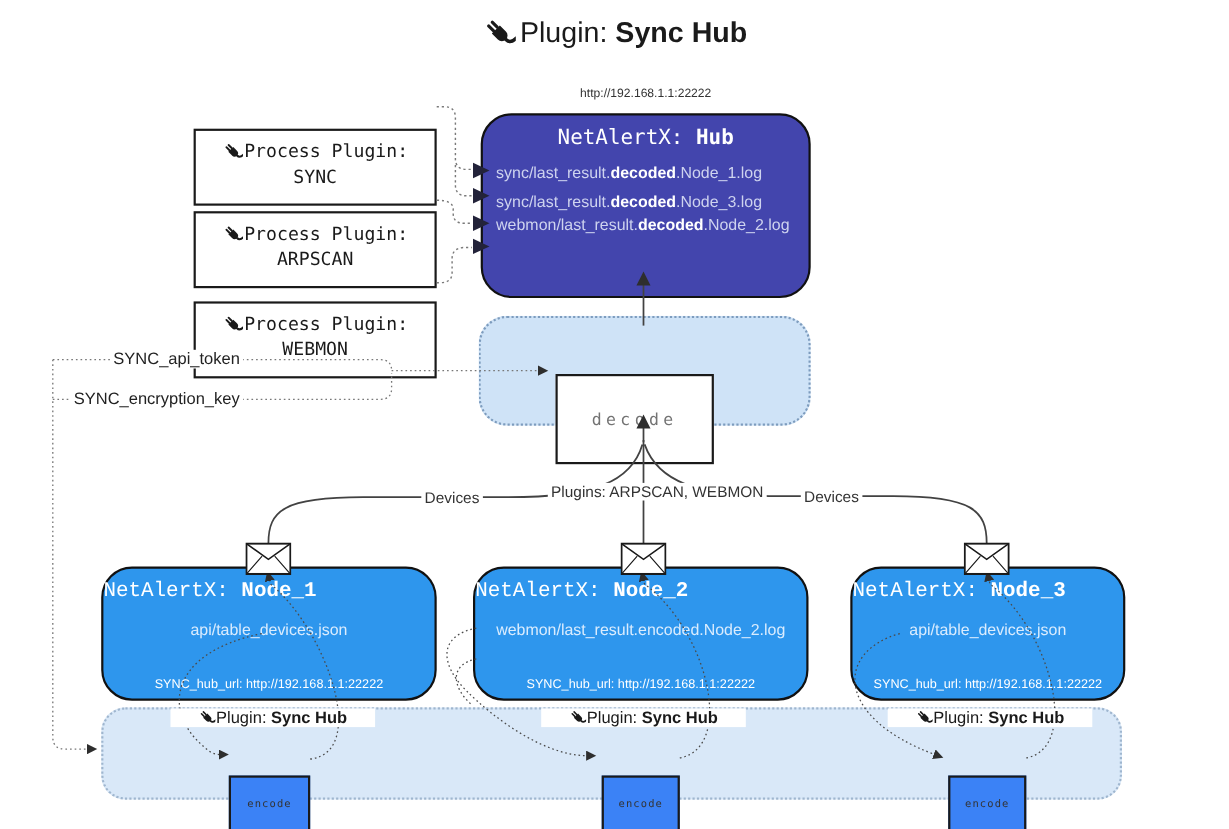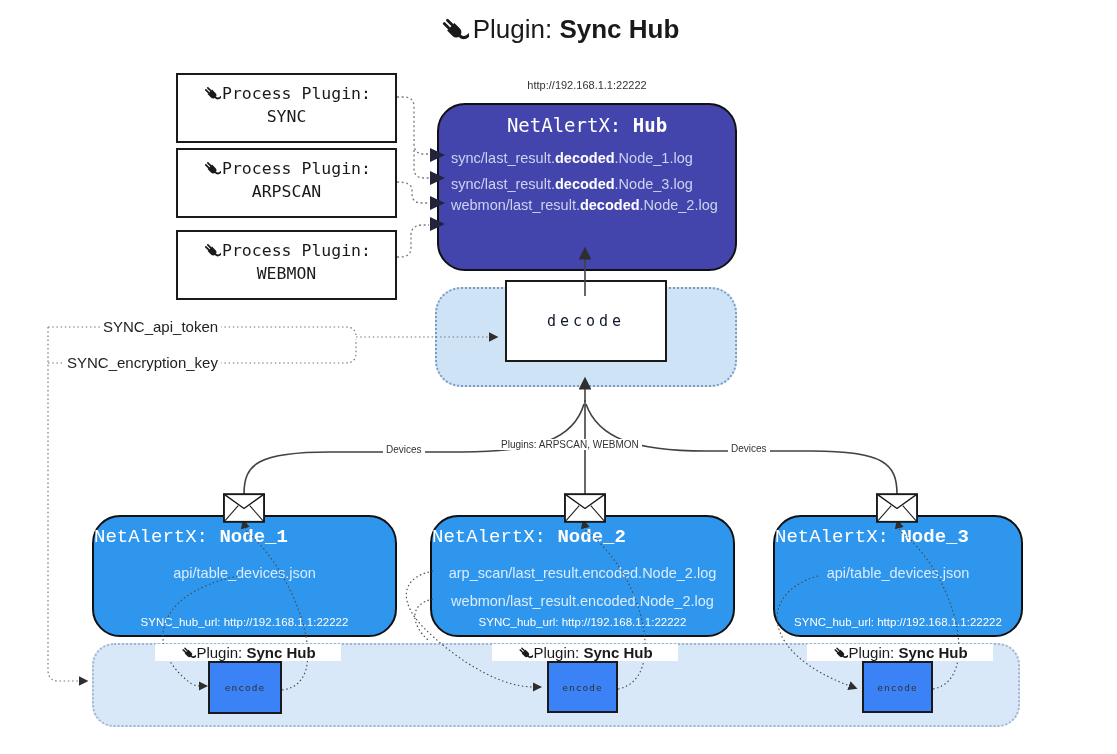--- a/index.html
+++ b/index.html
@@ -1,18 +1,18 @@
 <!DOCTYPE html>
 <html style="--hub-fill: #4345ad; --hub-text: #ced3ef; --node-fill: #2e96ed; --node-text: #daecfe; --band-fill: #d9e8f8; --band-border: #9fb6cf; --panel-fill: #cfe3f7; --panel-border: #7d9cbe; --line: #424242; --box-border: #1a1a1a;"><head>
 <meta charset="utf-8">
 <style>
   html,body{margin:0;padding:0;background:#fff;}
   .canvas{position:relative;width:1117px;height:754px;background:#fff;overflow:hidden;
           font-family:"Liberation Sans",sans-serif;color:#1a1a1a;}
-  .mono{font-family:"DejaVu Sans Mono",monospace;}
+  .mono{font-family:"DejaVu Sans Mono",monospace;margin-top:44px;}
   .abs{position:absolute;}
 
   
   .title{left:0;right:0;top:14px;text-align:center;font-size:26px;z-index:2;}
   .title .plug{width:31px;height:31px;vertical-align:-7px;margin-right:4px;}
   .b{font-weight:bold;}
 
   
   .pbox{left:176px;width:217px;background:#fff;border:2px solid var(--box-border);
         text-align:center;font-size:16.5px;padding-top:7px;z-index:2;}
@@ -25,29 +25,29 @@
        border:2px solid #111;border-radius:28px;box-sizing:border-box;z-index:2;}
   .hub-title{margin-top:9px;text-align:center;font-size:19px;color:#fff;}
   .hub-lines{position:absolute;left:12px;right:4px;top:42px;}
   .hub-line{font-size:14.5px;line-height:20px;color:var(--hub-text);white-space:nowrap;}
   .hub-line .b{color:#fff;}
   .hl1{margin-top:1px;} .hl2{margin-top:6px;} .hl3{margin-top:4px;} .hl4{margin-top:1px;}
 
   
   .panel{left:435px;top:287px;width:302px;height:100px;background:var(--panel-fill);
          border:2px dotted var(--panel-border);border-radius:26px;box-sizing:border-box;z-index:1;}
-  .decode-box{left:505px;top:280px;width:162px;height:82px;background:#fff;
+  .decode-box{left:505px;top:296px;width:144px;height:82px;background:#fff;
               border:2px solid var(--box-border);box-sizing:border-box;z-index:2;
               display:flex;align-items:center;justify-content:center;
-              font-size:15px;letter-spacing:4px;color:#0f172a;}
+              font-size:15px;letter-spacing:4px;color:#737373;}
 
   
   .mask{background:#fff;padding:0 3px;z-index:6;white-space:nowrap;}
   .setting{font-size:15px;color:#222;}
-  .edgelab{font-size:10px;color:#333;}
+  .edgelab{font-size:14px;color:#333;}
 
   
   .node{top:515px;height:122px;background:var(--node-fill);border:2px solid #111;
         border-radius:28px;box-sizing:border-box;z-index:2;}
   .node-title{margin-top:9px;text-align:left;font-size:19px;color:#fff;white-space:nowrap;font-family:Liberation Mono, monospace;}
   .node-files{position:absolute;left:2px;right:2px;top:42px;text-align:center;
               font-size:14.5px;line-height:28px;color:var(--node-text);white-space:nowrap;}
   .node-url{position:absolute;left:0;right:0;bottom:7px;text-align:center;
             font-size:11.5px;color:#fff;white-space:nowrap;}
 
@@ -141,21 +141,20 @@
   <div class="abs node" style="left:92px;width:305px;">
     <div class="node-title mono"><span>NetAlertX: </span><span class="b">Node_1</span></div>
     <div class="node-files">
       <div>api/table_devices.json</div>
     </div>
     <div class="node-url">SYNC_hub_url: http://192.168.1.1:22222</div>
   </div>
   <div class="abs node" style="left:430px;width:305px;">
     <div class="node-title mono"><span>NetAlertX: </span><span class="b">Node_2</span></div>
     <div class="node-files">
-      <div>arp_scan/last_result.encoded.Node_2.log</div>
       <div>webmon/last_result.encoded.Node_2.log</div>
     </div>
     <div class="node-url">SYNC_hub_url: http://192.168.1.1:22222</div>
   </div>
   <div class="abs node" style="left:773px;width:250px;">
     <div class="node-title mono"><span>NetAlertX: </span><span class="b">Node_3</span></div>
     <div class="node-files">
       <div>api/table_devices.json</div>
     </div>
     <div class="node-url">SYNC_hub_url: http://192.168.1.1:22222</div>

